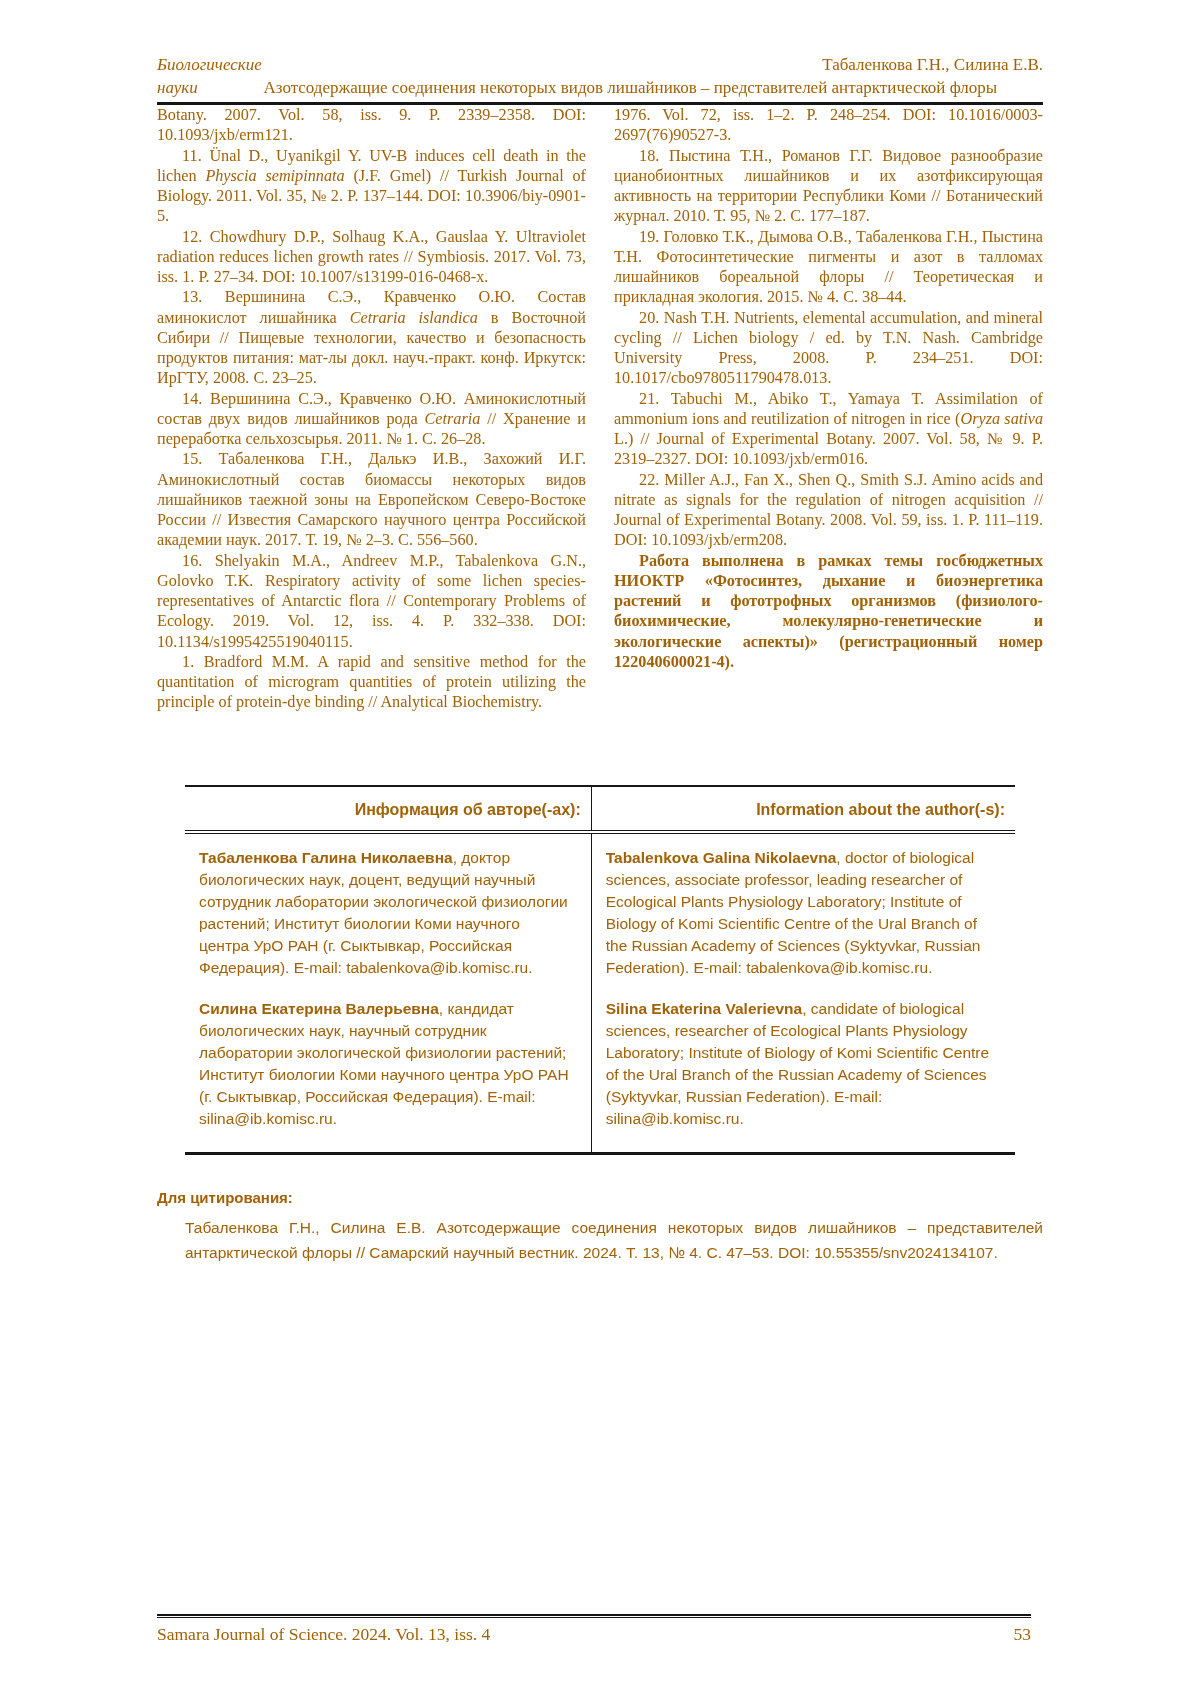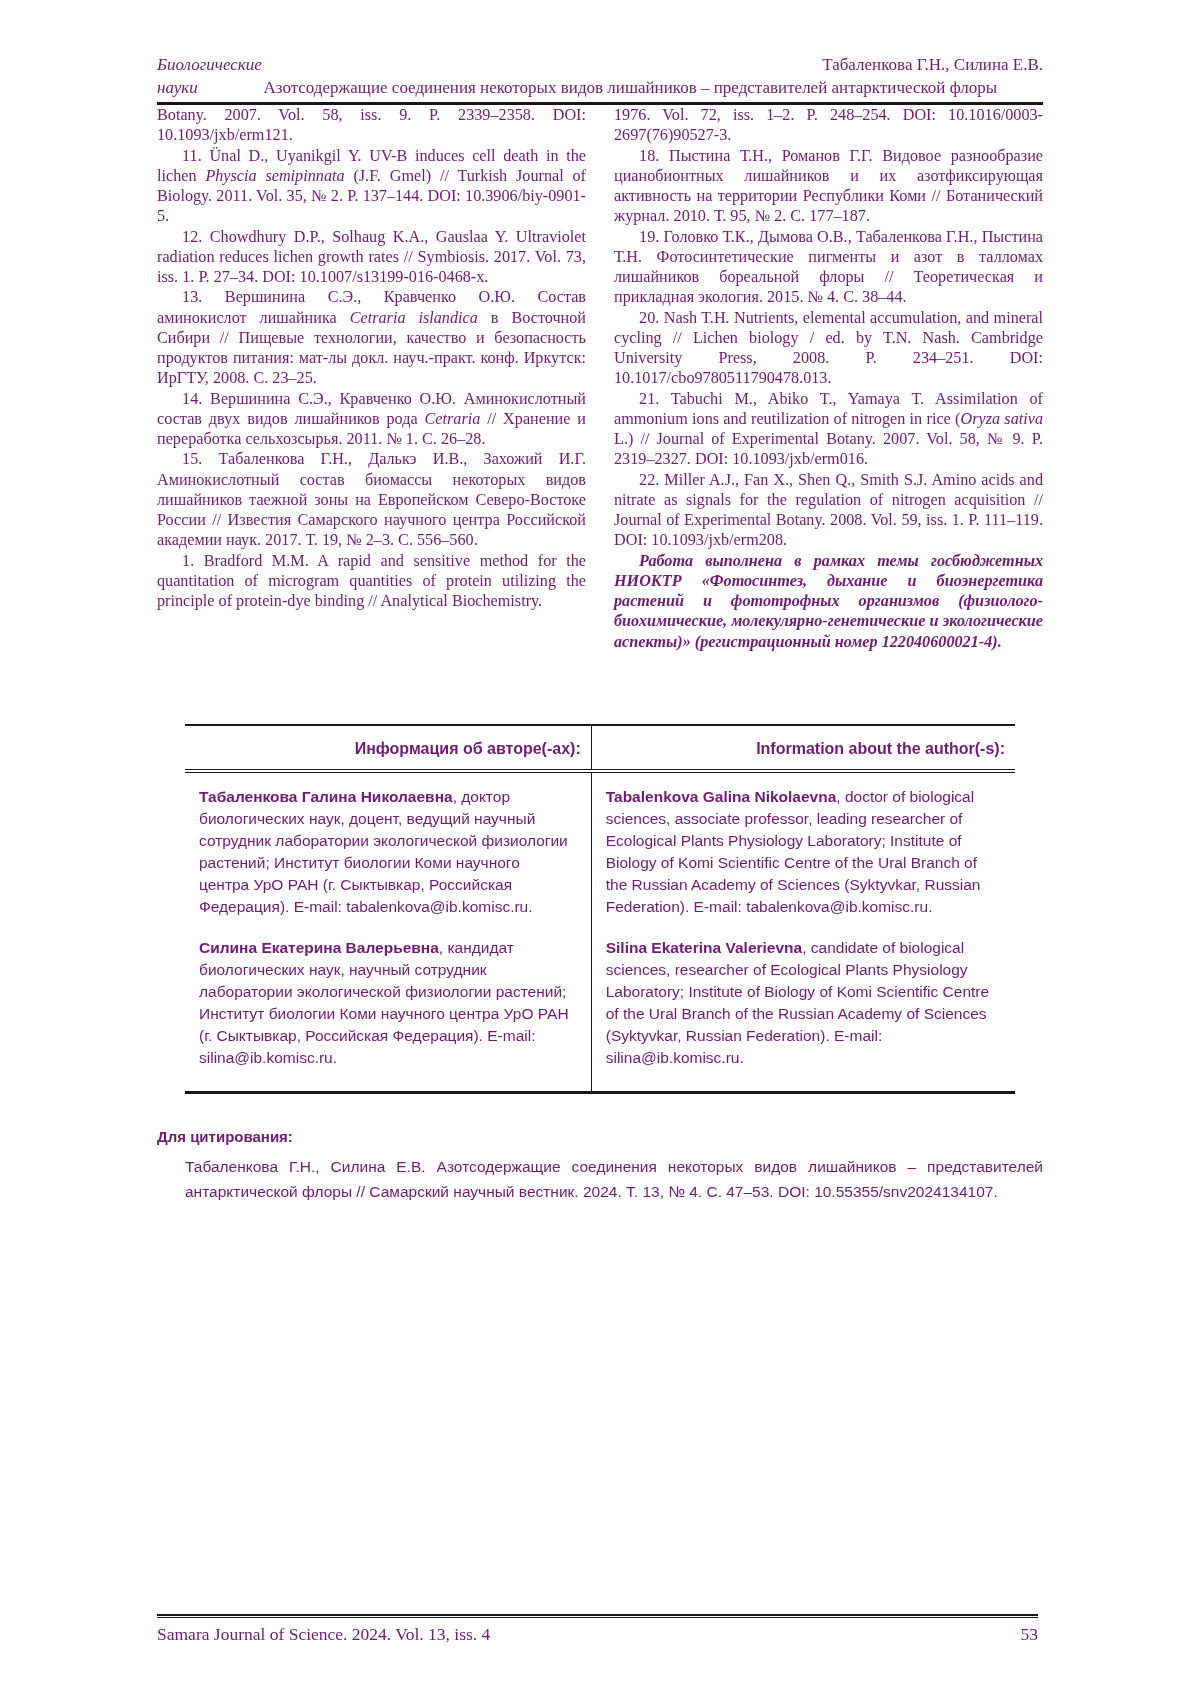--- a/index.html
+++ b/index.html
@@ -1,20 +1,20 @@
 <!DOCTYPE html>
 <html><head>
 <meta charset="utf-8">
 <style>
   html,body{margin:0;padding:0;background:#e8e8e8;}
   .page{
     position:relative;
     width:1200px;height:1697px;
     background:#ffffff;
-    color:#701a75;
+    color:#a16207;
     font-family:"Liberation Serif",serif;
     box-sizing:border-box;
     padding:54px 157px 0 157px;
     margin:0 auto;
     overflow:hidden;
   }
   
   .header-row1{display:flex;justify-content:space-between;align-items:baseline;font-size:17px;line-height:1.3;}
   .section-label{font-style:italic;}
   .header-row2{display:flex;align-items:center;font-size:17px;line-height:1.3;margin-top:1px;}
@@ -24,21 +24,21 @@
   .refs{display:flex;gap:28px;margin-top:0;}
   .col{flex:1;min-width:0;}
   .col p{
     margin:0;
     text-align:justify;
     font-size:16.2px;
     line-height:1.25;
     text-indent:1.55em;
   }
   .col p.noindent{text-indent:0;}
-  .col p.ack{font-weight:bold;font-style:italic;}
+  .col p.ack{font-weight:bold;}
   .col p i{font-style:italic;}
   
   .table-wrap{margin:72px 28px 0 28px;}
   table.authors{
     width:100%;
     border-collapse:collapse;
     border-top:2px solid #161616;
     border-bottom:3px solid #161616;
     font-family:"Liberation Sans",sans-serif;
   }
@@ -57,21 +57,21 @@
   }
   table.authors tbody tr:last-child td{padding-bottom:22px;}
   .cell-left{border-right:1.2px solid #161616;}
   table.authors td p{margin:0;}
   table.authors td .auth-name{font-weight:bold;margin-top:8px;}
   
   .citation{margin-top:34px;font-family:"Liberation Sans",sans-serif;}
   .citation-label{font-weight:bold;font-size:15px;margin:0;}
   .citation-text{margin:9px 0 0 28px;text-align:justify;font-size:15.5px;line-height:1.62;}
   
-  .footer{position:absolute;left:157px;right:162px;top:1614px;}
+  .footer{position:absolute;left:157px;right:169px;top:1614px;}
   .footer-rule{
     height:4px;
     background:linear-gradient(to bottom,#161616 0,#161616 2px,transparent 2px,transparent 3px,#161616 3px,#161616 4px);
   }
   .footer-row{display:flex;justify-content:space-between;font-size:17.5px;margin-top:5px;line-height:1.3;}
 </style>
 </head>
 <body>
 
 <div class="page">
@@ -89,20 +89,21 @@
   </div>
 
   <div class="refs">
     <div class="col">
       <p class="noindent">Botany. 2007. Vol. 58, iss. 9. P. 2339–2358. DOI: 10.1093/jxb/erm121.</p>
       <p>11. Ünal D., Uyanikgil Y. UV-B induces cell death in the lichen <i>Physcia semipinnata</i> (J.F. Gmel) // Turkish Journal of Biology. 2011. Vol. 35, № 2. P. 137–144. DOI: 10.3906/biy-0901-5.</p>
       <p>12. Chowdhury D.P., Solhaug K.A., Gauslaa Y. Ultraviolet radiation reduces lichen growth rates // Symbiosis. 2017. Vol. 73, iss. 1. P. 27–34. DOI: 10.1007/s13199-016-0468-x.</p>
       <p>13. Вершинина С.Э., Кравченко О.Ю. Состав аминокислот лишайника <i>Cetraria islandica</i> в Восточной Сибири // Пищевые технологии, качество и безопасность продуктов питания: мат-лы докл. науч.-практ. конф. Иркутск: ИрГТУ, 2008. С. 23–25.</p>
       <p>14. Вершинина С.Э., Кравченко О.Ю. Аминокислотный состав двух видов лишайников рода <i>Cetraria</i> // Хранение и переработка сельхозсырья. 2011. № 1. С. 26–28.</p>
       <p>15. Табаленкова Г.Н., Далькэ И.В., Захожий И.Г. Аминокислотный состав биомассы некоторых видов лишайников таежной зоны на Европейском Северо-Востоке России // Известия Самарского научного центра Российской академии наук. 2017. Т. 19, № 2–3. С. 556–560.</p>
+      <p>16. Shelyakin M.A., Andreev M.P., Tabalenkova G.N., Golovko T.K. Respiratory activity of some lichen species-representatives of Antarctic flora // Contemporary Problems of Ecology. 2019. Vol. 12, iss. 4. P. 332–338. DOI: 10.1134/s1995425519040115.</p>
       <p>1. Bradford M.M. A rapid and sensitive method for the quantitation of microgram quantities of protein utilizing the principle of protein-dye binding // Analytical Biochemistry.</p>
     </div>
     <div class="col">
       <p class="noindent">1976. Vol. 72, iss. 1–2. P. 248–254. DOI: 10.1016/0003-2697(76)90527-3.</p>
       <p>18. Пыстина Т.Н., Романов Г.Г. Видовое разнообразие цианобионтных лишайников и их азотфиксирующая активность на территории Республики Коми // Ботанический журнал. 2010. Т. 95, № 2. С. 177–187.</p>
       <p>19. Головко Т.К., Дымова О.В., Табаленкова Г.Н., Пыстина Т.Н. Фотосинтетические пигменты и азот в талломах лишайников бореальной флоры // Теоретическая и прикладная экология. 2015. № 4. С. 38–44.</p>
       <p>20. Nash T.H. Nutrients, elemental accumulation, and mineral cycling // Lichen biology / ed. by T.N. Nash. Cambridge University Press, 2008. P. 234–251. DOI: 10.1017/cbo9780511790478.013.</p>
       <p>21. Tabuchi M., Abiko T., Yamaya T. Assimilation of ammonium ions and reutilization of nitrogen in rice (<i>Oryza sativa</i> L.) // Journal of Experimental Botany. 2007. Vol. 58, № 9. P. 2319–2327. DOI: 10.1093/jxb/erm016.</p>
       <p>22. Miller A.J., Fan X., Shen Q., Smith S.J. Amino acids and nitrate as signals for the regulation of nitrogen acquisition // Journal of Experimental Botany. 2008. Vol. 59, iss. 1. P. 111–119. DOI: 10.1093/jxb/erm208.</p>
       <p class="ack">Работа выполнена в рамках темы госбюджетных НИОКТР «Фотосинтез, дыхание и биоэнергетика растений и фототрофных организмов (физиолого-биохимические, молекулярно-генетические и экологические аспекты)» (регистрационный номер 122040600021-4).</p>

